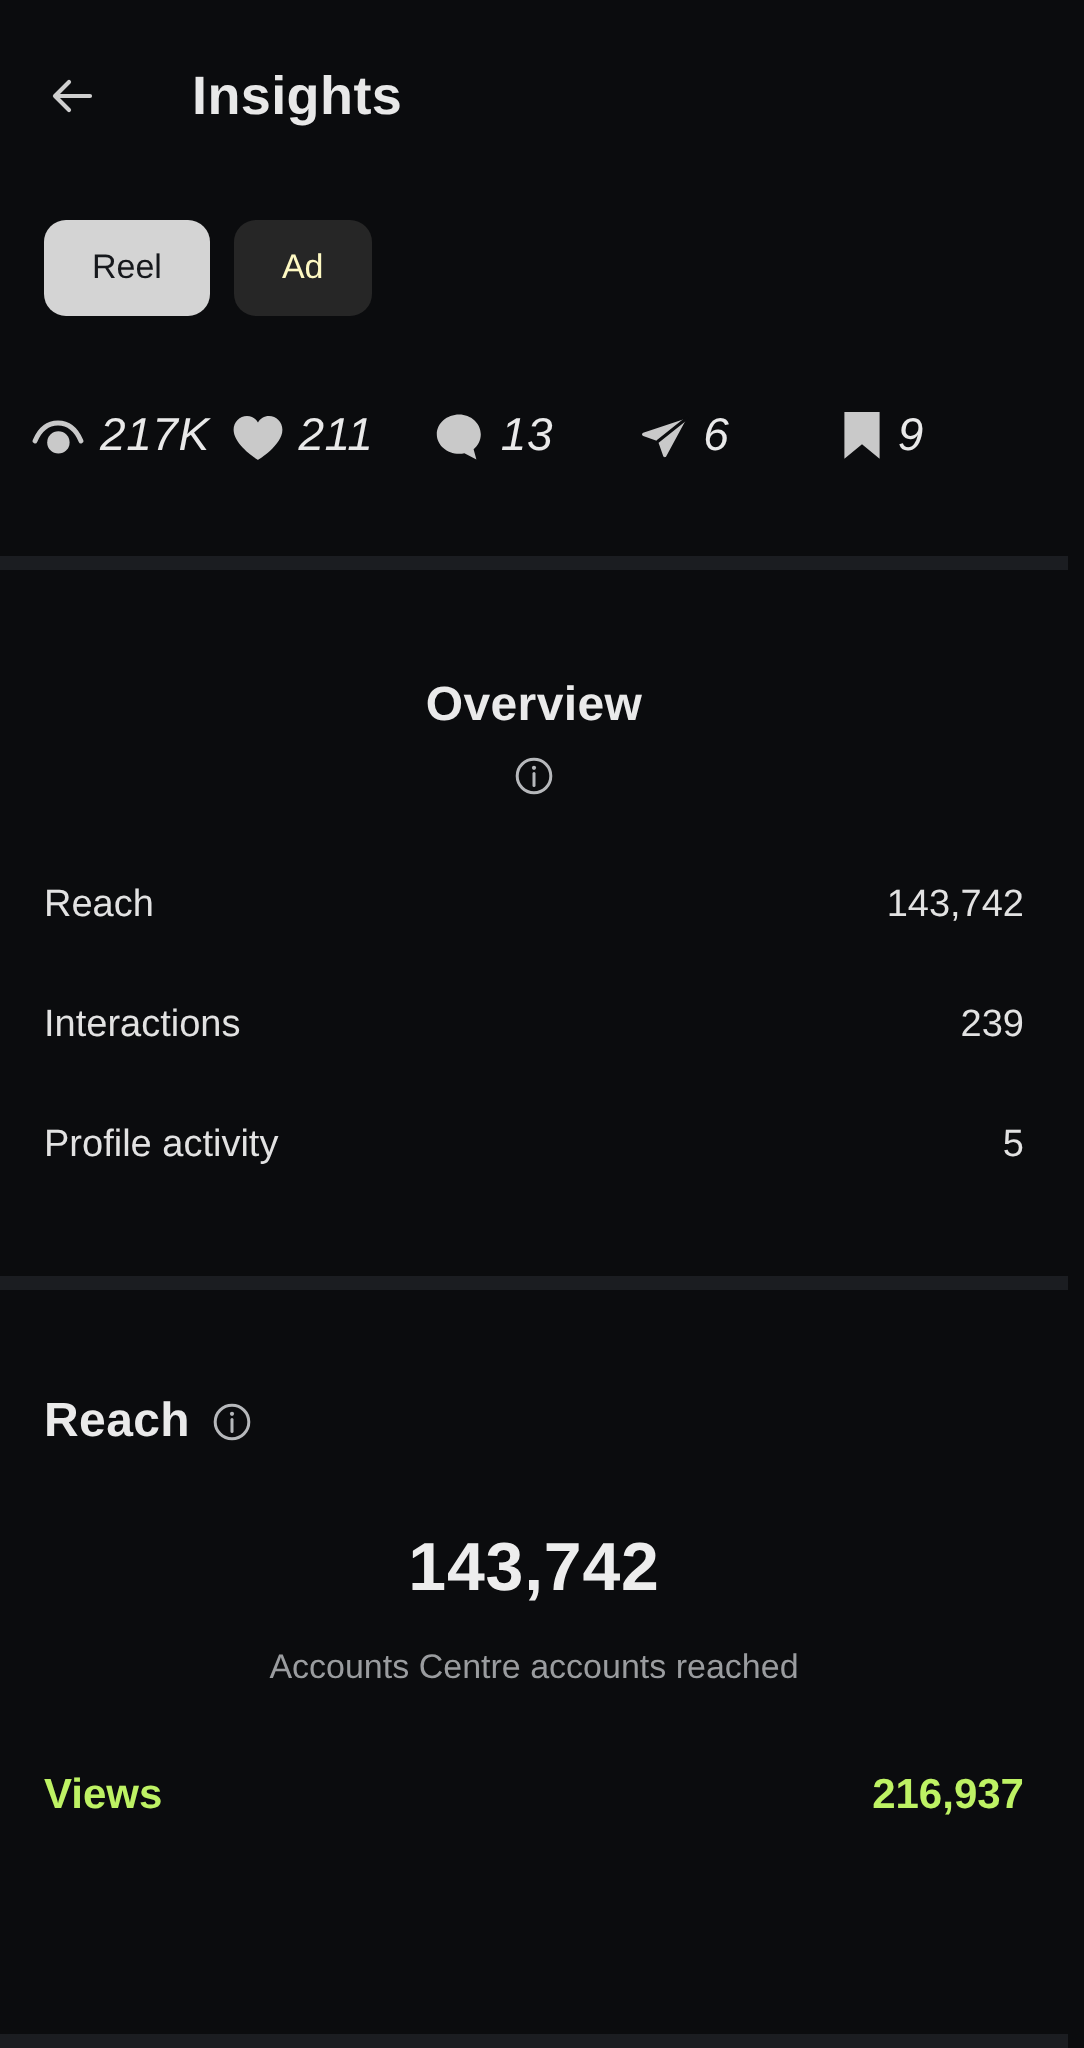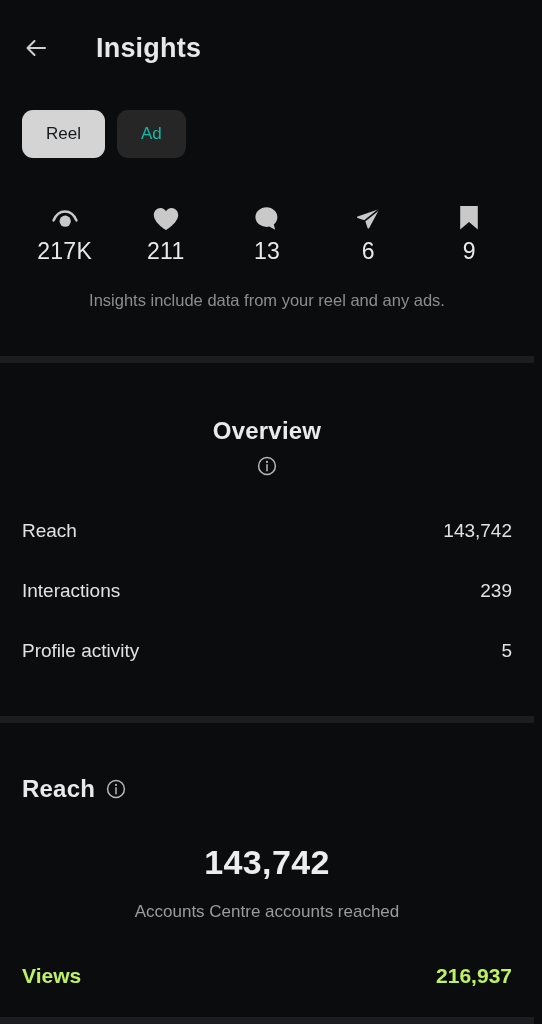--- a/index.html
+++ b/index.html
@@ -18,25 +18,25 @@
               margin-left:-8px; cursor:pointer; }
   .back-btn svg { display:block; }
   .page-title { font-size:27px; font-weight:bold; color:#e8e8e8; letter-spacing:.2px;
                 margin-left:38px; }
 
   
   .pill-row { display:flex; gap:12px; padding:0 22px; margin-top:14px; }
   .pill { height:48px; display:flex; align-items:center; justify-content:center;
           border-radius:11px; font-size:17px; font-weight:400; cursor:pointer; }
   .pill.selected { background:#d4d4d4; color:#16181c; padding:0 24px; }
-  .pill.unselected { background:#262626; color:#14b8a6; padding:0 24px; }
+  .pill.unselected { background:#262626; color:#fef9c3; padding:0 24px; }
 
   
   .stats-row { display:flex; margin-top:44px; padding:0 14px; }
-  .stat { flex:1; display:flex; flex-direction:column; align-items:center; gap:6px; }
+  .stat { flex:1; display:flex; flex-direction:row; align-items:center; gap:6px;font-style:italic; }
   .stat-icon { height:30px; display:flex; align-items:flex-end; justify-content:center; }
   .stat-icon svg { display:block; }
   .stat-value { font-size:23px; color:#e9e9e9; font-weight:400; letter-spacing:.3px; }
 
   .stats-note { text-align:center; color:#8b8d91; font-size:16.5px; margin-top:26px; }
 
   
   .divider { height:7px; background:#1b1d21; width:100%; }
 
   
@@ -120,21 +120,20 @@
       <div class="stat-icon">
         <svg width="24" height="28" viewBox="0 0 24 28" fill="none">
           <path d="M3.2 2h17.6v23.4L12 18.1 3.2 25.4V2z" fill="#c9c9c9"></path>
         </svg>
       </div>
       <div class="stat-value">9</div>
     </div>
 
   </div>
 
-  <div class="stats-note">Insights include data from your reel and any ads.</div>
 
   <div class="divider" style="margin-top:46px;"></div>
 
   <div class="section">
     <div class="section-head" style="margin-top:54px;flex-direction:column;">
       <span class="section-title">Overview</span>
       <span class="info-icon">
         <svg width="20" height="20" viewBox="0 0 20 20" fill="none">
           <circle cx="10" cy="10" r="8.4" stroke="#b6b8bb" stroke-width="1.5"></circle>
           <circle cx="10" cy="5.9" r="1.05" fill="#b6b8bb"></circle>

